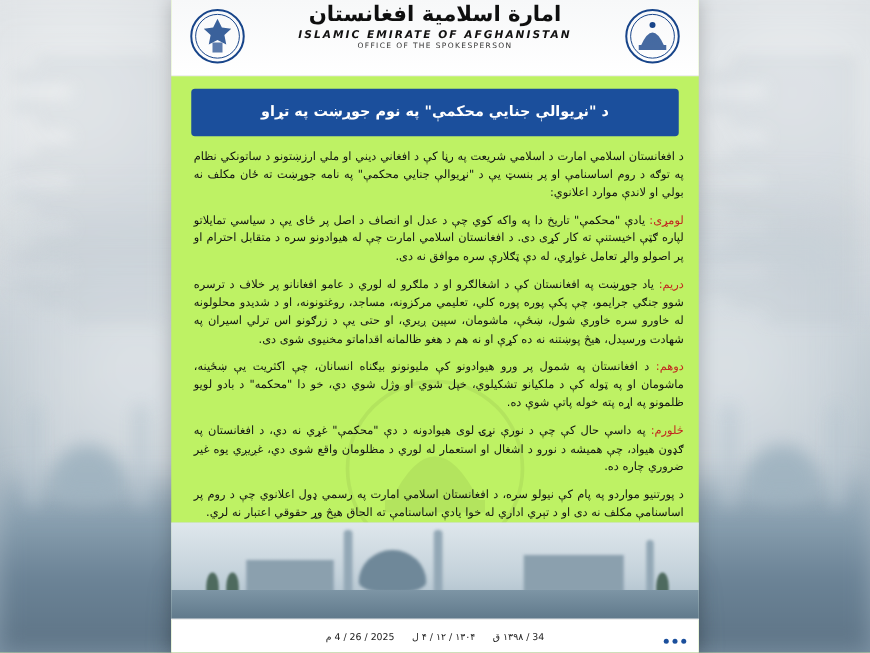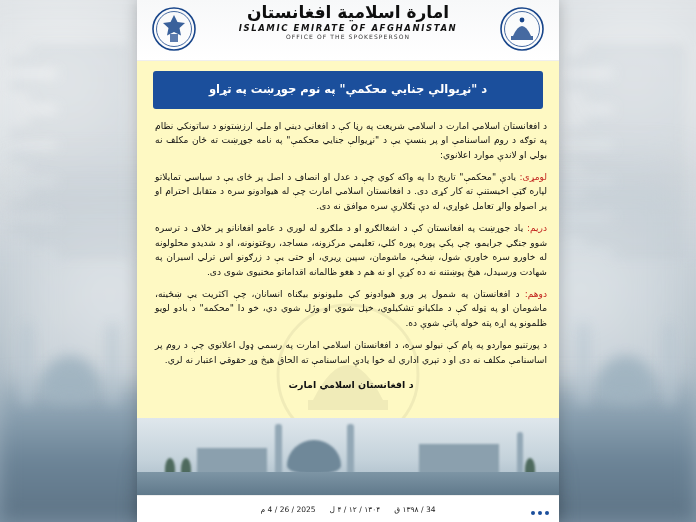--- a/index.html
+++ b/index.html
@@ -57,21 +57,21 @@
     filter: blur(10px);
   }
 
   
   .card {
     position: absolute;
     left: 137px;
     top: 0;
     width: 422px;
     height: 522px;
-    background: #fef9c3;
+    background: #bef264;
     box-shadow: 0 0 14px rgba(0,0,0,.22);
   }
 
   
   .card-header {
     position: relative;
     height: 60px;
     background: linear-gradient(180deg, #f7f8f9 0%, #ffffff 100%);
     border-bottom: 1px solid #efefef;
   }
@@ -342,20 +342,23 @@
       <span class="lead"></span><span>د افغانستان اسلامي امارت د اسلامي شریعت په رڼا کې د افغاني دیني او ملي ارزښتونو د ساتونکي نظام په توګه د روم اساسنامې او پر بنسټ یې د "نړیوالې جنایي محکمې" په نامه جوړښت ته ځان مکلف نه بولي او لاندې موارد اعلانوي:</span>
     </p>
     <p class="para">
       <span class="lead">لومړی:</span><span> یادې "محکمې" تاریخ دا په واکه کوي چې د عدل او انصاف د اصل پر ځای یې د سیاسي تمایلاتو لپاره ګټې اخیستنې ته کار کړی دی. د افغانستان اسلامي امارت چې له هیوادونو سره د متقابل احترام او پر اصولو والړ تعامل غواړي، له دې ټګلارې سره موافق نه دی.</span>
     </p>
     <p class="para">
       <span class="lead">دریم:</span><span> یاد جوړښت په افغانستان کې د اشغالګرو او د ملګرو له لوري د عامو افغانانو پر خلاف د ترسره شوو جنګي جرایمو، چې پکې پوره پوره کلي، تعلیمي مرکزونه، مساجد، روغتونونه، او د شدیدو محلولونه له خاورو سره خاوري شول، ښځې، ماشومان، سپین ږیري، او حتی یې د زرګونو اس ترلي اسیران په شهادت ورسیدل، هیڅ پوښتنه نه ده کړې او نه هم د هغو ظالمانه اقداماتو مخنیوی شوی دی.</span>
     </p>
     <p class="para">
       <span class="lead">دوهم:</span><span> د افغانستان په شمول پر ورو هیوادونو کې ملیونونو بیګناه انسانان، چې اکثریت یې ښځینه، ماشومان او په ټوله کې د ملکیانو تشکیلوي، خپل شوي او وژل شوي دي، خو دا "محکمه" د بادو لویو ظلمونو په اړه پته خوله پاتې شوې ده.</span>
+    </p>
+    <p class="para">
+      <span class="lead">څلورم:</span><span> په داسې حال کې چې د نورې نړۍ لوی هیوادونه د دې "محکمې" غړي نه دي، د افغانستان په ګډون هیواد، چې همیشه د نورو د اشغال او استعمار له لوري د مظلومان واقع شوی دي، غږیږي یوه غیر ضروري چاره ده.</span>
     </p>
     <p class="para">
       <span class="lead"></span><span>د پورتنیو مواردو په پام کې نیولو سره، د افغانستان اسلامي امارت په رسمي ډول اعلانوي چې د روم پر اساسنامې مکلف نه دی او د تېري اداري له خوا یادې اساسنامې ته الحاق هیڅ وړ حقوقي اعتبار نه لري.</span>
     </p>
 
     <div class="sign">د افغانستان اسلامي امارت</div>
   </div>
 
   <div class="card-photo">
     <div class="cp-sky"></div>

